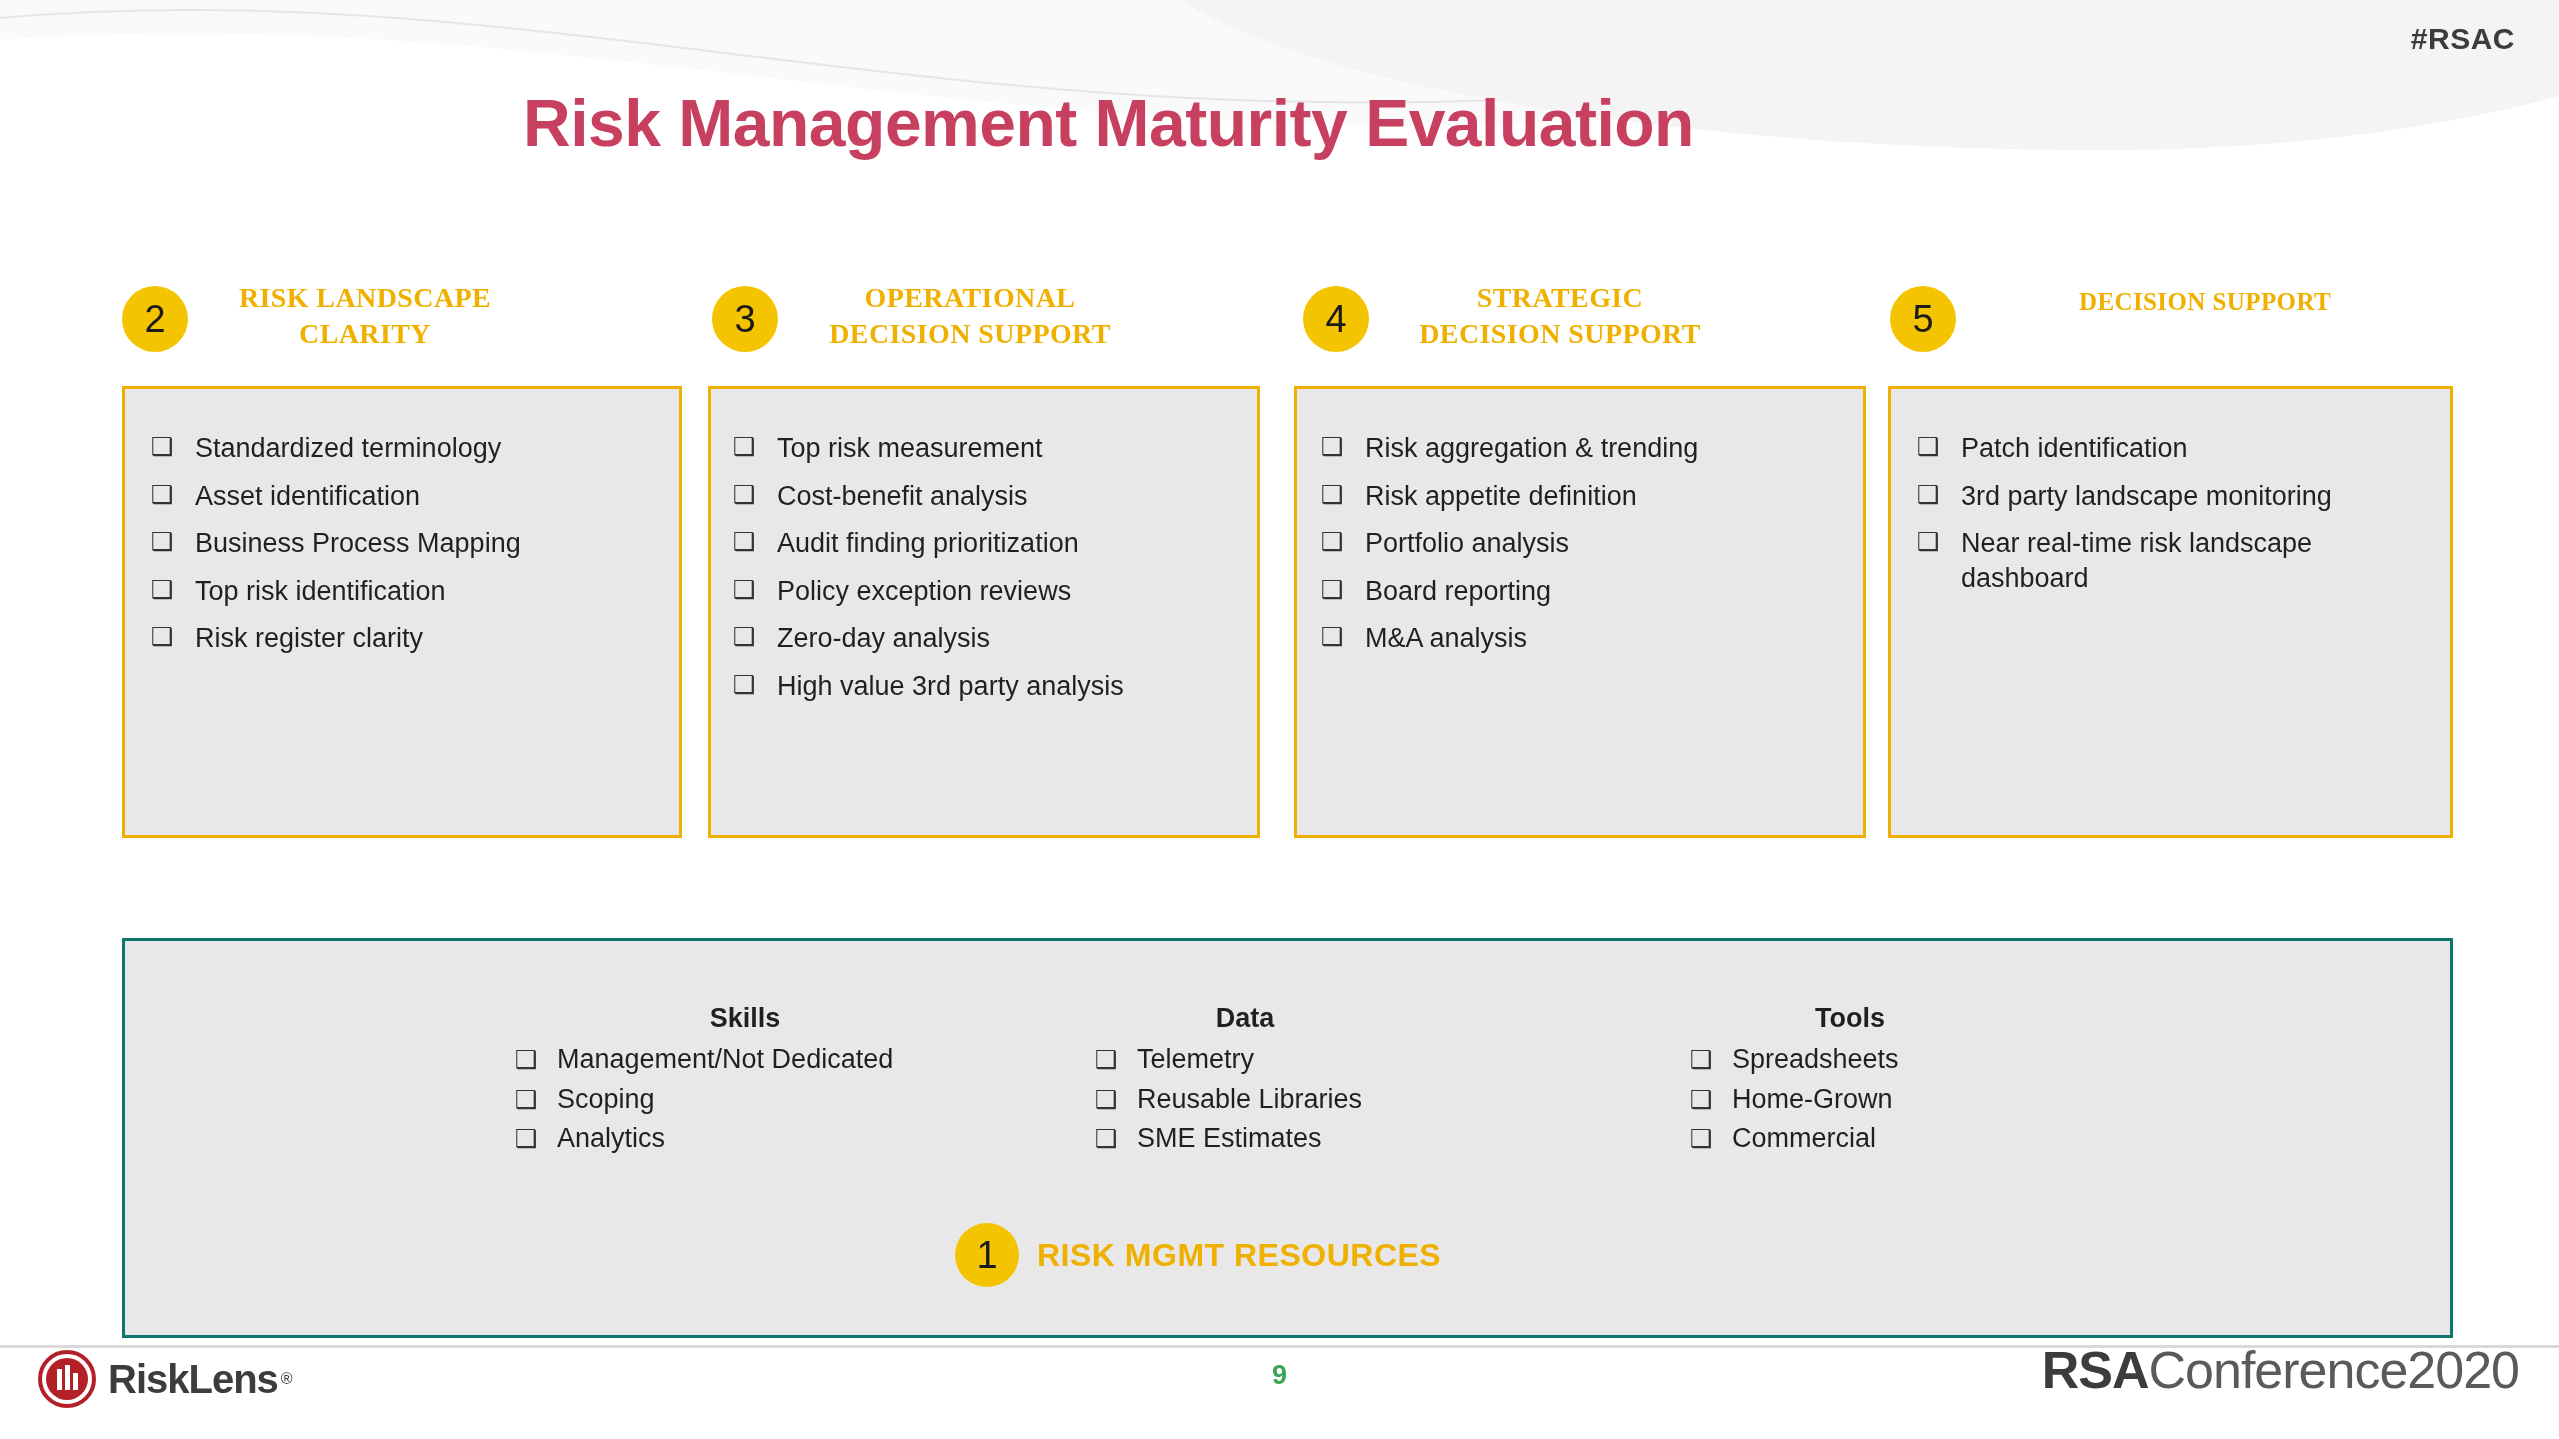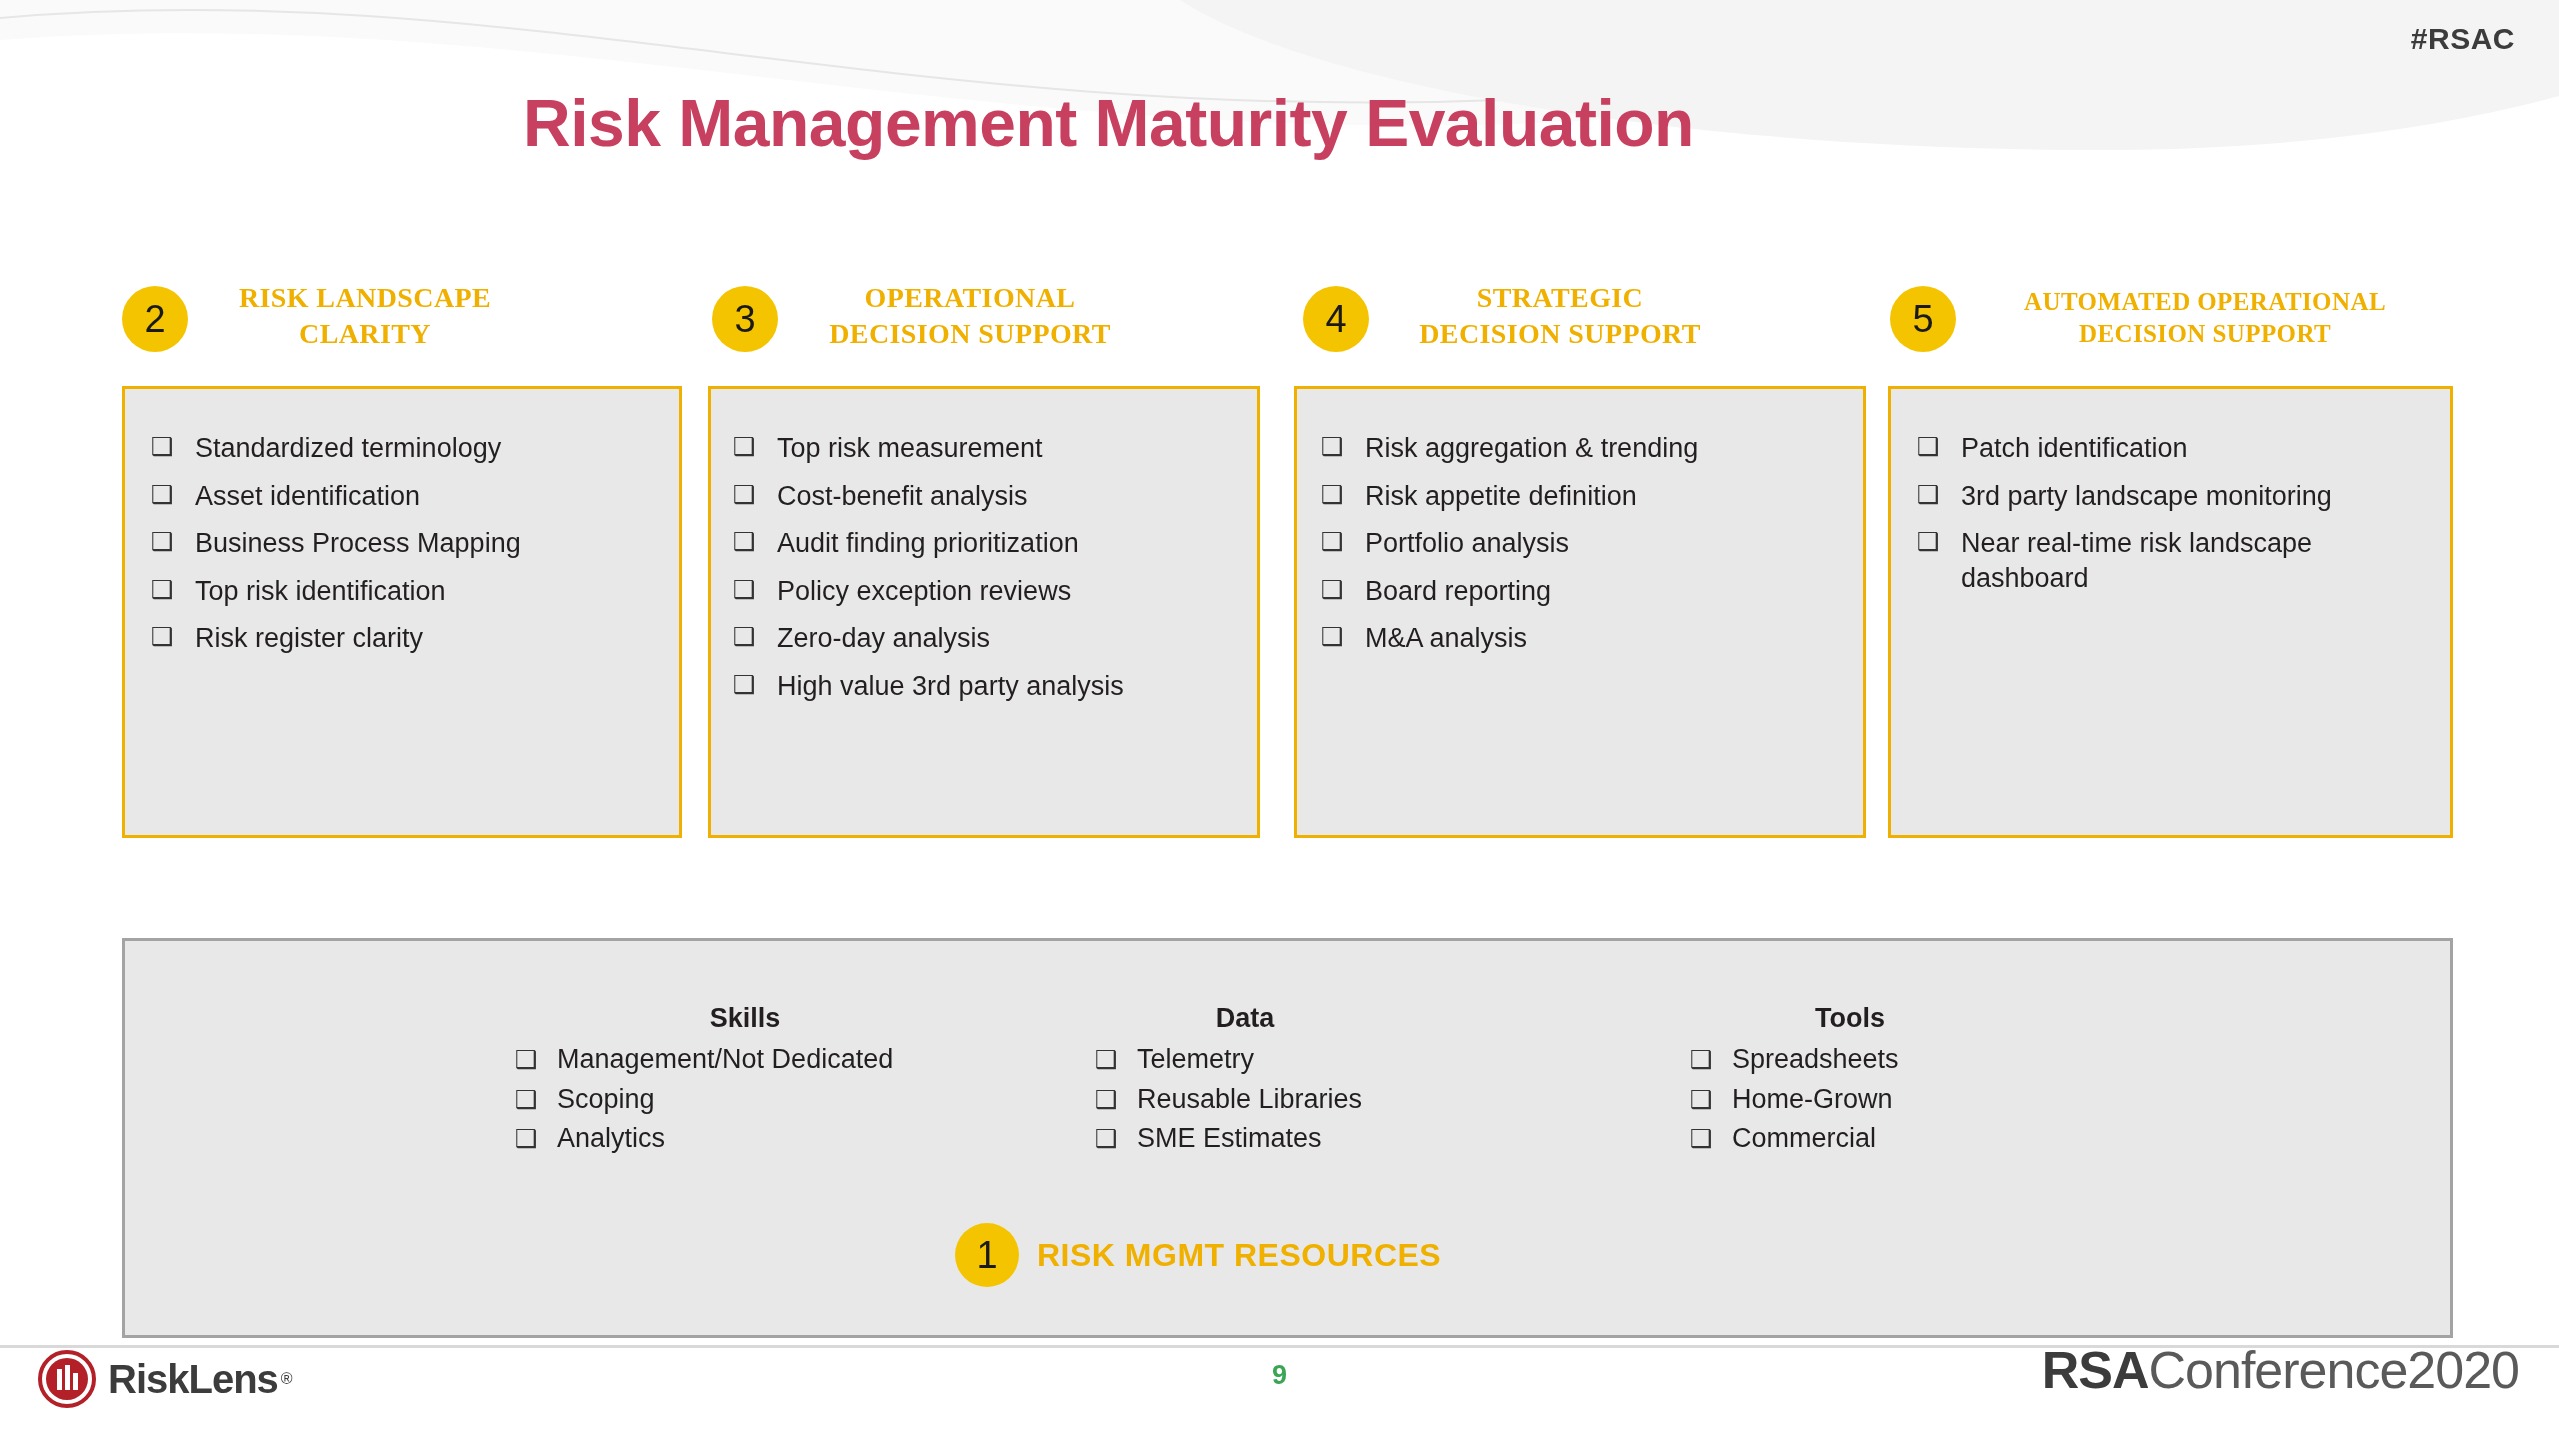--- a/index.html
+++ b/index.html
@@ -101,21 +101,21 @@
   .item-text { flex: 1 1 auto; }
 
   
   .bottom-panel {
     position: absolute;
     left: 122px;
     top: 938px;
     width: 2331px;
     height: 400px;
     background: #e8e8e8;
-    border: 3px solid #a3a3a3;
+    border: 3px solid #0f766e;
   }
 
   .res-group { position: absolute; }
   .res-title {
     font-size: 27px;
     font-weight: bold;
     color: #231f20;
     text-align: center;
     margin-bottom: 10px;
   }
@@ -299,21 +299,20 @@
       <span class="chk">❑</span>
       <span class="item-text">M&amp;A analysis</span>
     </li>
   </ul>
 </div>
 
 <div class="badge" style="left:1890px; top:286px; width:66px; height:66px;">
   <span>5</span>
 </div>
 <div class="col-header" style="left:1960px; top:286px; width:490px; font-size:25px;">
-  <div>AUTOMATED OPERATIONAL</div>
   <div>DECISION SUPPORT</div>
 </div>
 <div class="panel" style="left:1888px; top:386px; width:565px; height:452px;">
   <ul class="item-list" style="padding:42px 28px 0 26px;">
     <li class="item">
       <span class="chk">❑</span>
       <span class="item-text">Patch identification</span>
     </li>
     <li class="item">
       <span class="chk">❑</span>

